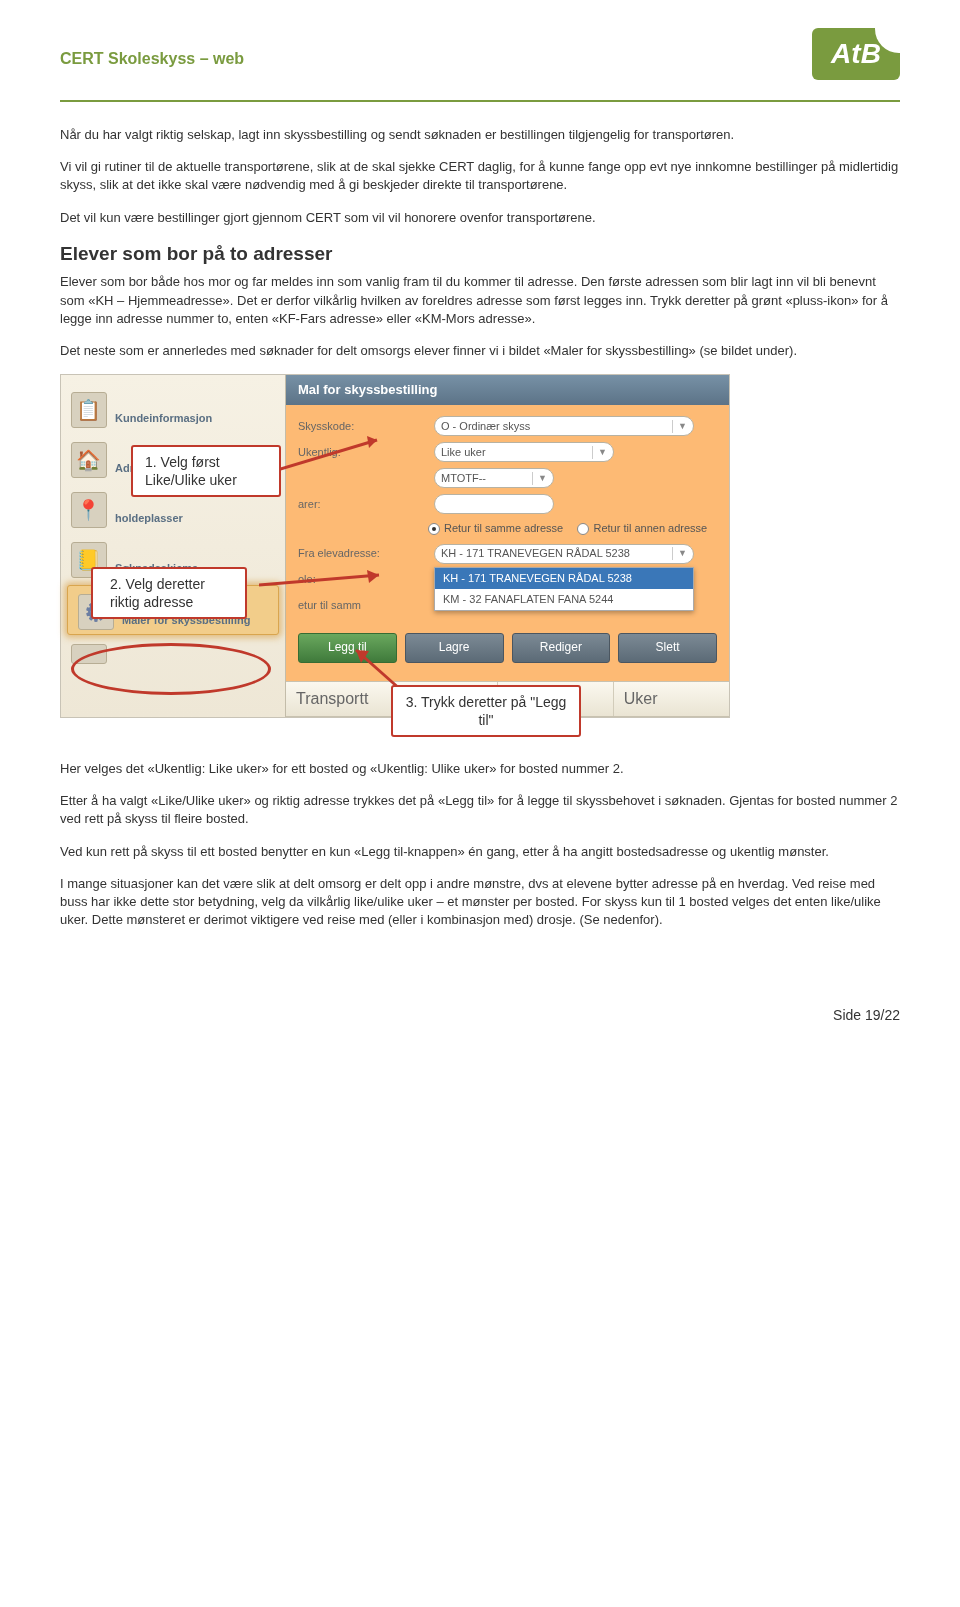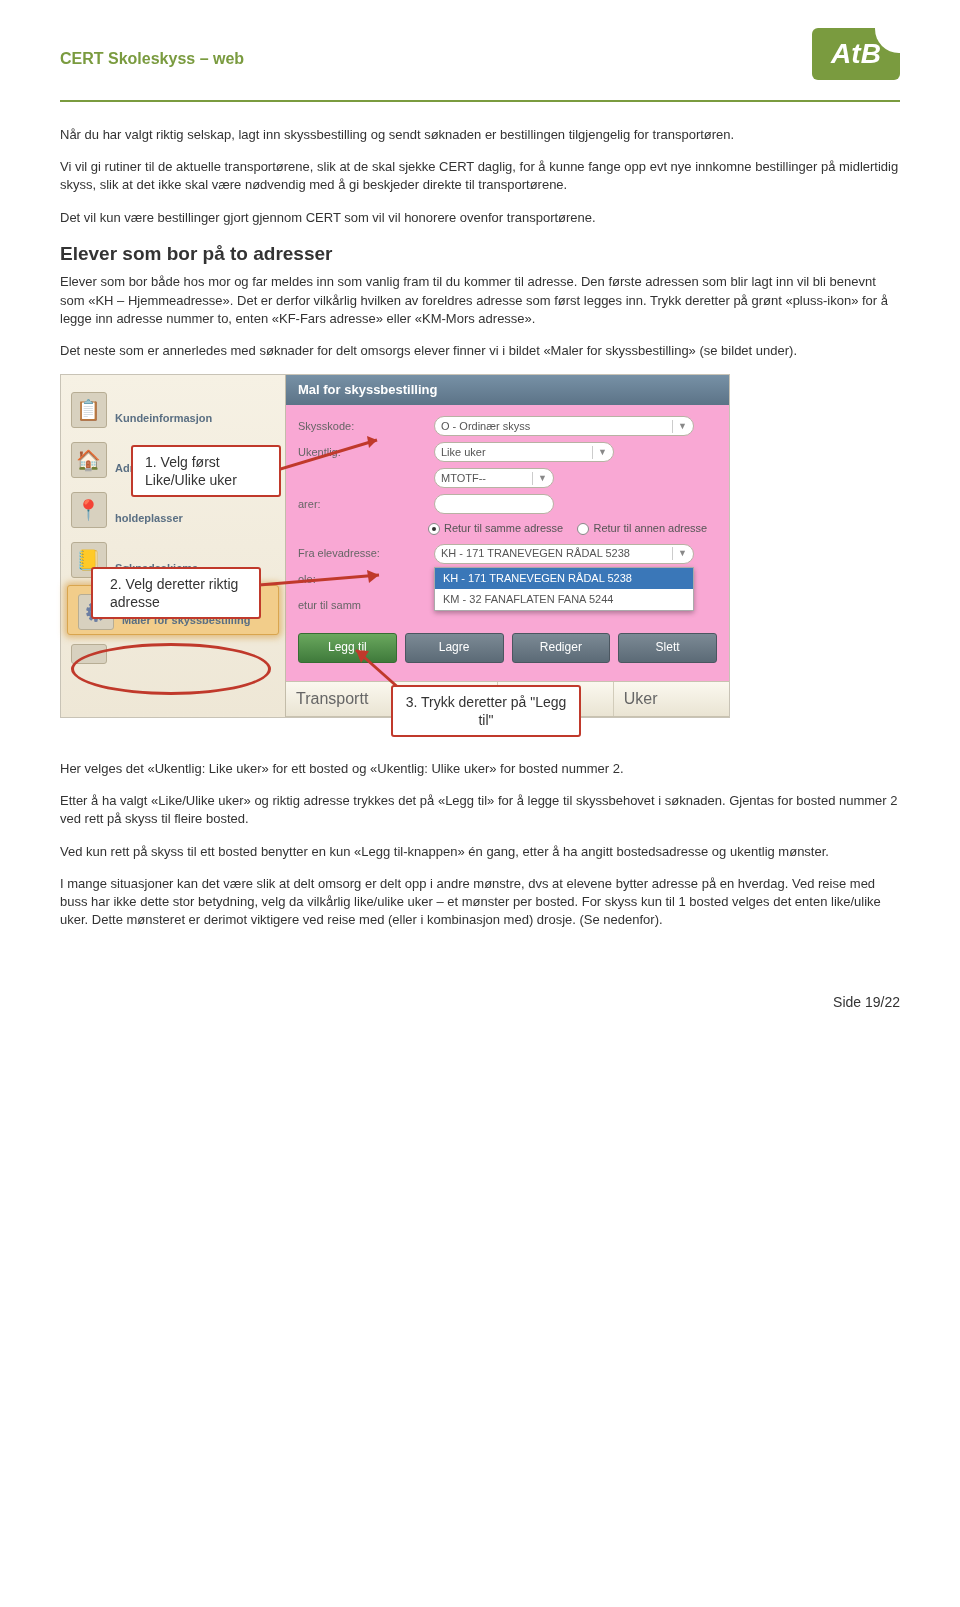--- a/index.html
+++ b/index.html
@@ -95,21 +95,21 @@
   .ss-item-label { margin-top: 18px; }
   .ss-item.active {
     background: #f2cd8a;
     border: 1px solid #d9a54e;
     border-radius: 3px;
     margin: 2px 6px;
     box-shadow: 0 0 6px 3px rgba(220,170,90,0.7);
   }
   .ss-main {
     flex: 1;
-    background: #f9a8d4;
+    background: #fdba74;
     padding: 0;
   }
   .ss-title-bar {
     background: linear-gradient(#7791a6,#5c7387);
     color: #fff;
     font-weight: bold;
     font-size: 13px;
     padding: 6px 12px;
   }
   .ss-form { padding: 8px 12px; font-size: 11px; color: #555; }
@@ -160,21 +160,21 @@
   }
   .arrow {
     position:absolute; z-index:4;
   }
   .ellipse {
     position:absolute; border:3px solid #c0392b; border-radius:50%;
     z-index:4;
   }
   .footer {
     position: absolute;
-    bottom: 31px; right: 60px;
+    bottom: 18px; right: 60px;
     font-size: 14px;
   }
   .gear-icon{ color:#6b7ea3; font-size:26px; }
   .k-item { height:50px; }
   .icn.clip::before{content:"📋"; font-size:20px;}
   .icn.home::before{content:"🏠"; font-size:20px;}
   .icn.pin::before{content:"📍"; font-size:20px;}
   .icn.book::before{content:"📒"; font-size:20px;}
 </style>
 </head>
@@ -314,21 +314,21 @@
   </div>
 
   <div class="callout" style="top:70px; left:70px; width:150px;">
     <span>1. Velg først Like/Ulike uker</span>
   </div>
   <svg class="arrow" style="top:55px; left:216px;" width="120" height="60">
     <line x1="0" y1="40" x2="100" y2="10" stroke="#c0392b" stroke-width="3"></line>
     <polygon points="100,10 90,6 92,18" fill="#c0392b"></polygon>
   </svg>
 
-  <div class="callout" style="top:192px; left:30px; width:170px;padding-left:17px;">
+  <div class="callout" style="top:192px; left:30px; width:156px;padding-left:17px;">
     <span>2. Velg deretter riktig adresse</span>
   </div>
   <svg class="arrow" style="top:190px; left:198px;" width="140" height="40">
     <line x1="0" y1="20" x2="120" y2="10" stroke="#c0392b" stroke-width="3"></line>
     <polygon points="120,10 108,5 110,18" fill="#c0392b"></polygon>
   </svg>
 
   <div class="callout" style="top:310px; left:330px; width:190px; text-align:center;">
     <span>3. Trykk deretter på "Legg til"</span>
   </div>

